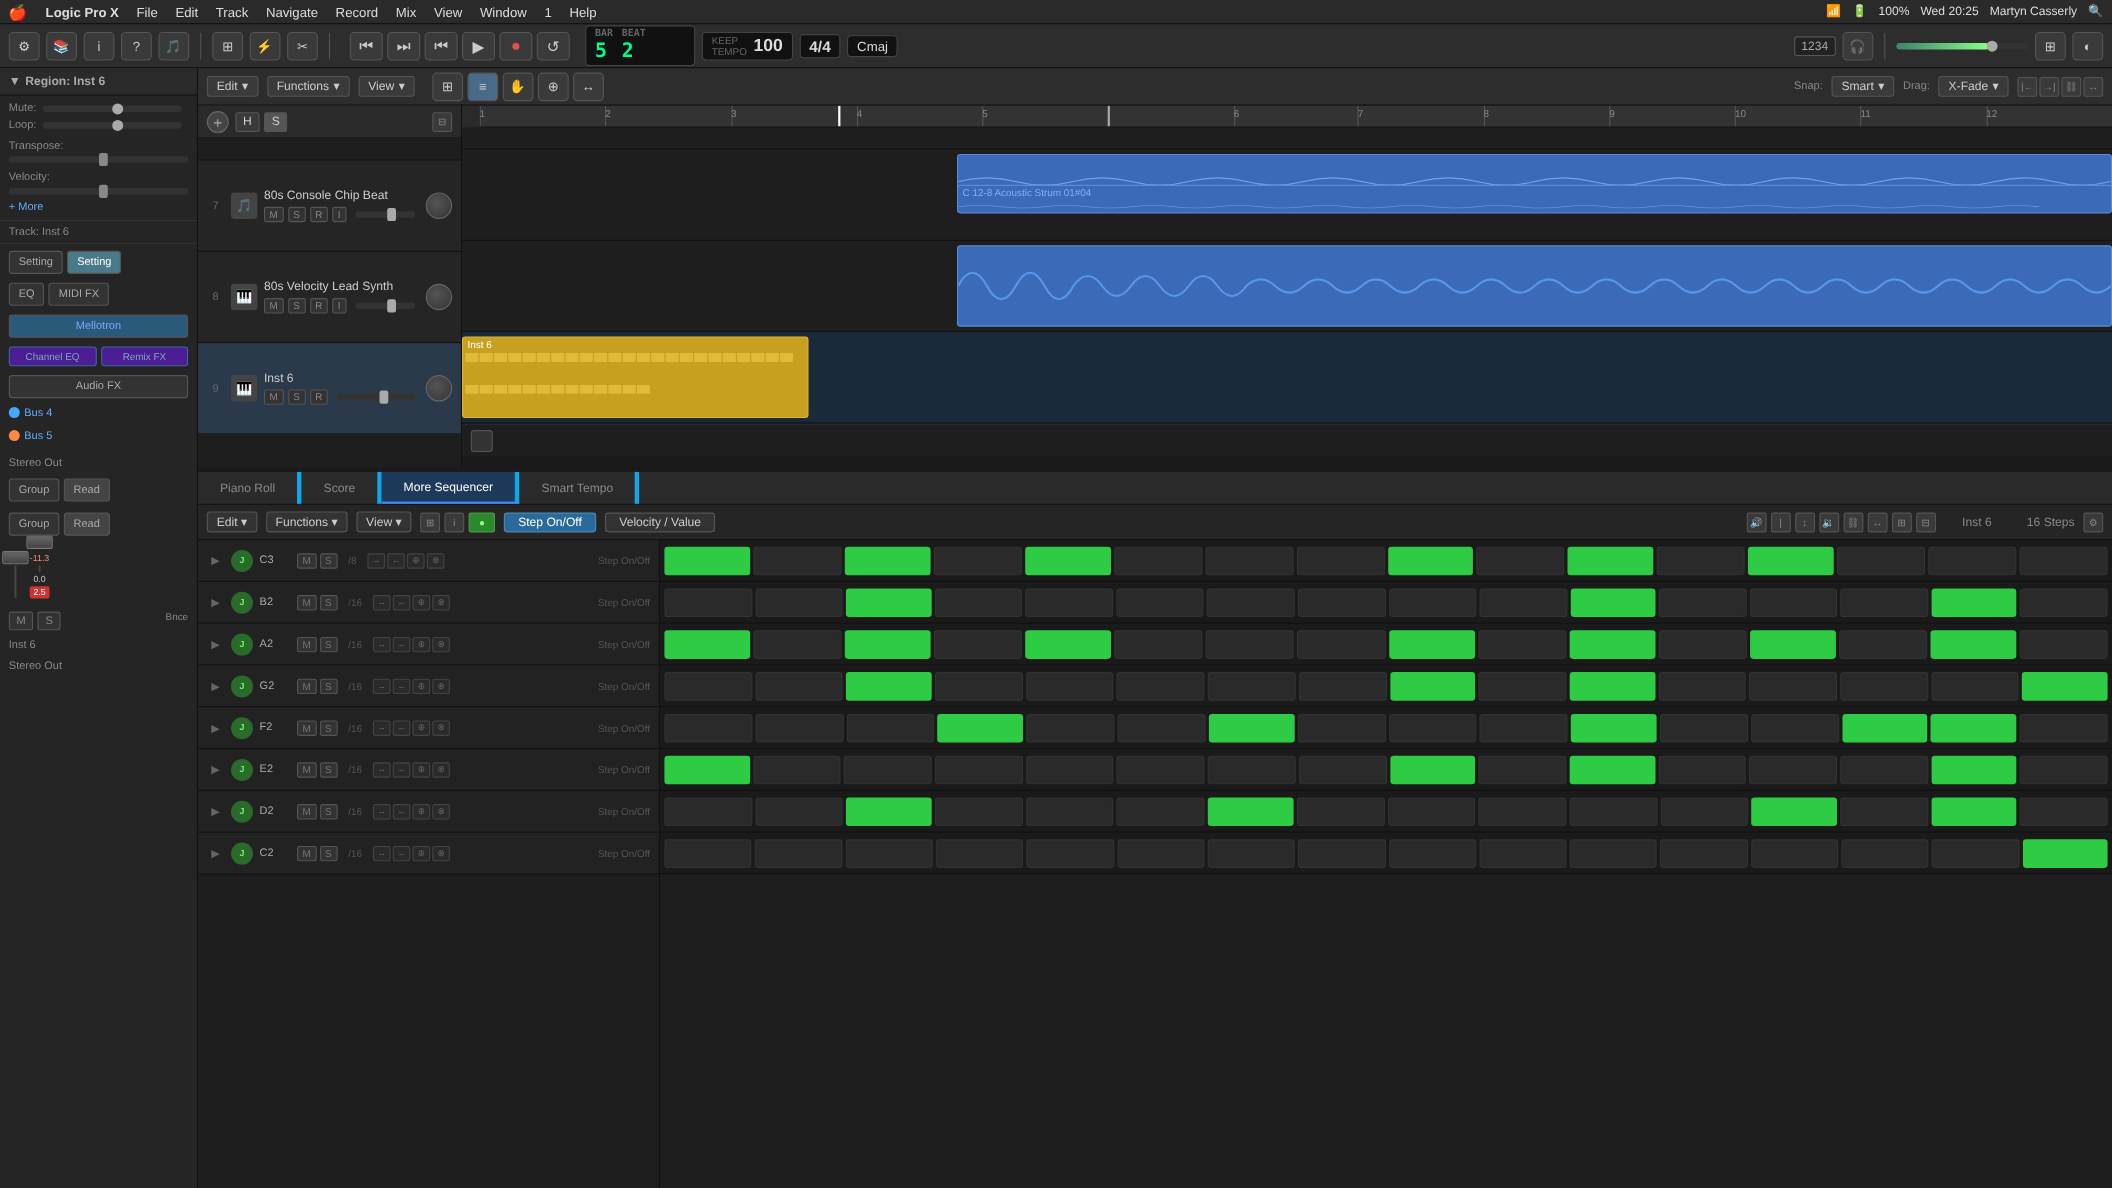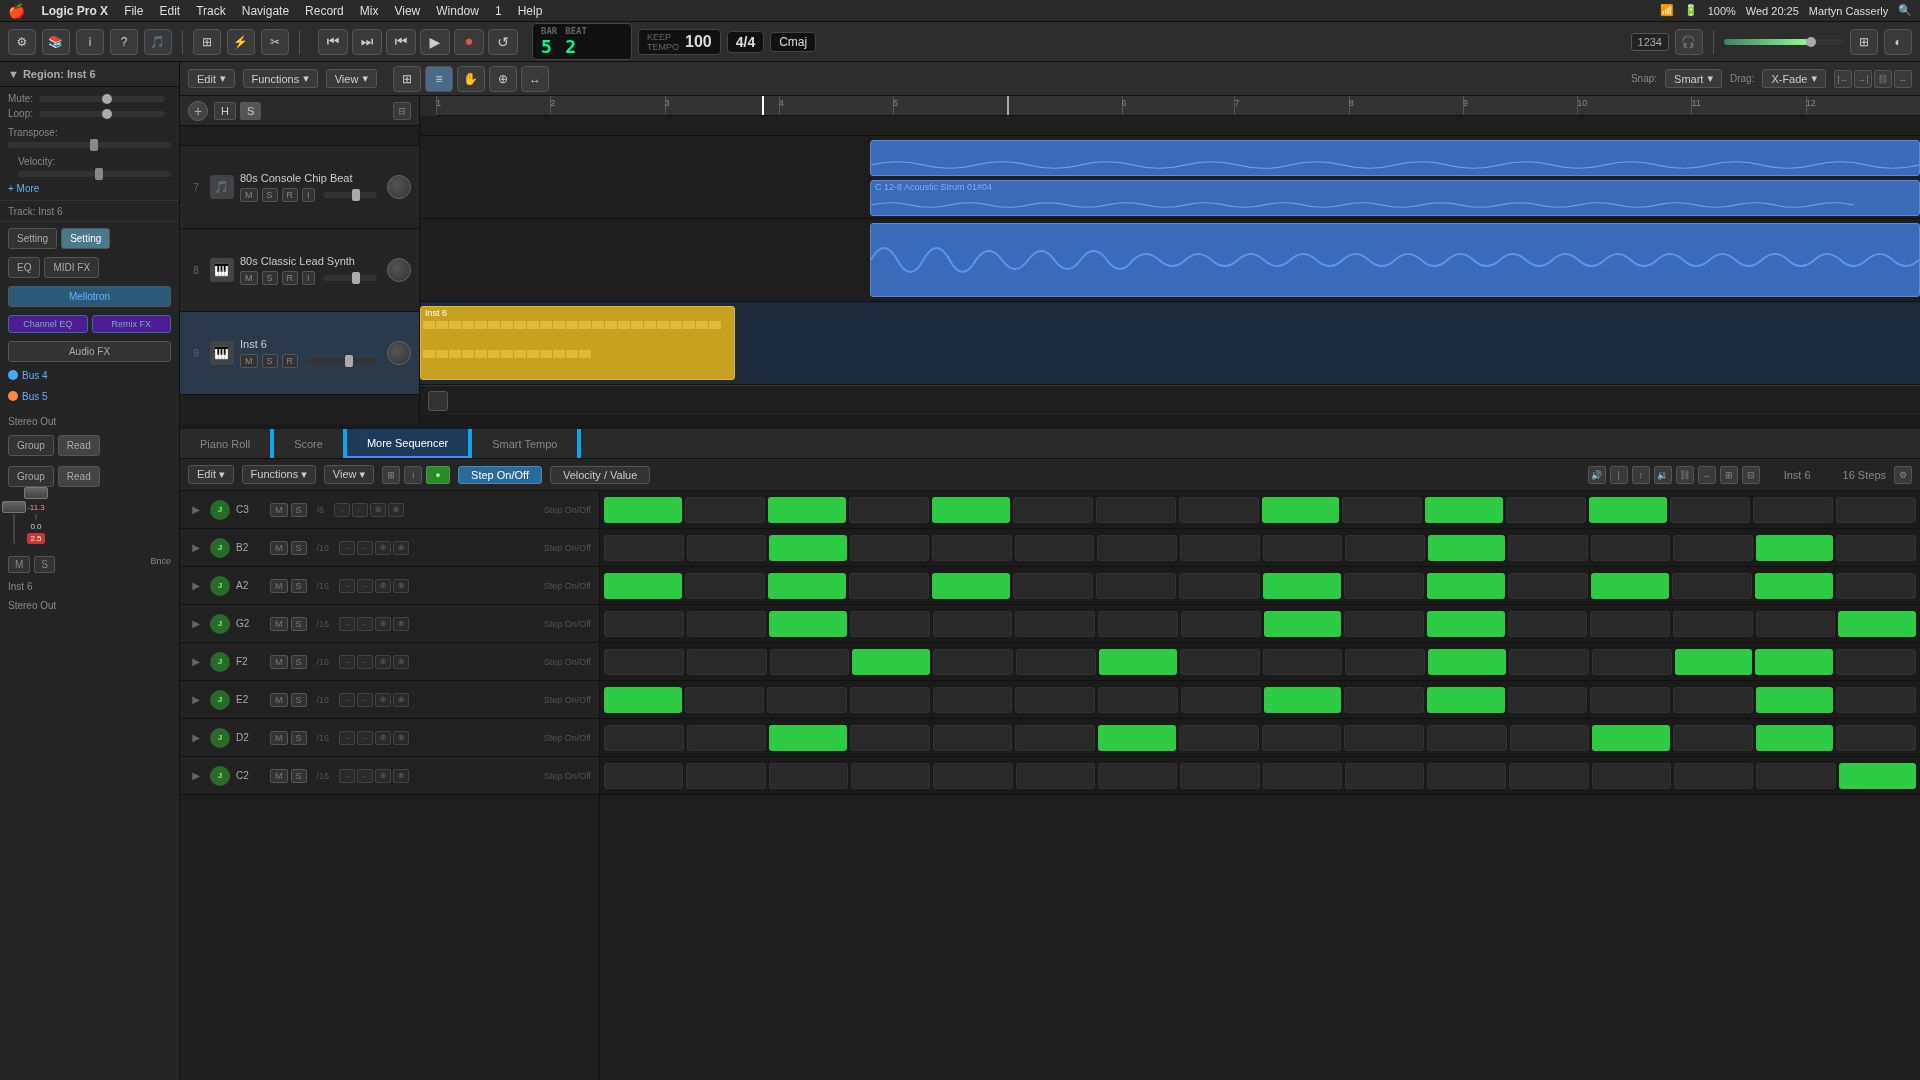--- a/index.html
+++ b/index.html
@@ -664,21 +664,21 @@
         <div class="slider-container">
             <div class="slider-thumb"></div>
           </div>
       </div>
       <div style="margin-top:8px;">
         <div class="prop-label">Transpose:</div>
         <div style="height:6px;background:#333;border-radius:3px;margin:4px 0;position:relative;">
           <div style="width:8px;height:12px;background:#888;border-radius:2px;position:absolute;top:-3px;left:50%;"></div>
         </div>
       </div>
-      <div style="margin-top:8px;margin-left:10px;">
+      <div style="margin-top:8px;">
         <div class="prop-label">Velocity:</div>
         <div style="height:6px;background:#333;border-radius:3px;margin:4px 0;position:relative;">
           <div style="width:8px;height:12px;background:#888;border-radius:2px;position:absolute;top:-3px;left:50%;"></div>
         </div>
       </div>
       <div style="margin-top:6px;cursor:pointer;">
         <span style="color:#6af;font-size:10px;">+ More</span>
       </div>
     </div>
 
@@ -818,21 +818,21 @@
                 </div>
               </div>
             </div>
             <div class="track-vol-knob"></div>
           </div>
 
           <div class="track-row">
             <span class="track-num">8</span>
             <div class="track-icon">🎹</div>
             <div class="track-name-info">
-              <div class="track-name">80s Classic Lead Synth</div>
+              <div class="track-name">80s Velocity Lead Synth</div>
               <div class="track-msri">
                 <div class="msri-btn">M</div>
                 <div class="msri-btn">S</div>
                 <div class="msri-btn">R</div>
                 <div class="msri-btn">I</div>
                 <div class="track-fader">
                   <div class="track-fader-thumb"></div>
                 </div>
               </div>
             </div>
@@ -898,21 +898,21 @@
 
           <div class="content-row" style="height:83px;">
 
             <div class="audio-clip" style="left:30%;right:0%;top:4px;height:36px;">
               <div class="waveform">
                 <svg viewBox="0 0 800 30" preserveAspectRatio="none">
                   <path d="M0,15 Q20,5 40,15 Q60,25 80,15 Q100,5 120,15 Q140,25 160,15 Q180,5 200,15 Q220,25 240,15 Q260,5 280,15 Q300,25 320,15 Q340,5 360,15 Q380,25 400,15 Q420,5 440,15 Q460,25 480,15 Q500,5 520,15 Q540,25 560,15 Q580,5 600,15 Q620,25 640,15 Q660,5 680,15 Q700,25 720,15 Q740,5 760,15 Q780,25 800,15" stroke="#8af" stroke-width="1.5" fill="none" opacity="0.8"></path>
                 </svg>
               </div>
             </div>
-            <div class="audio-clip" style="left:30%;right:0%;top:44px;height:36px;">
+            <div class="audio-clip" style="left:30%;right:0%;top:32px;height:26px;">
               <div class="clip-label">C 12-8 Acoustic Strum 01#04</div>
               <div class="waveform">
                 <svg viewBox="0 0 800 30" preserveAspectRatio="none">
                   <path d="M0,15 Q15,8 30,15 Q45,22 60,15 Q75,8 90,15 Q105,22 120,15 Q135,8 150,15 Q165,22 180,15 Q195,8 210,15 Q225,22 240,15 Q255,8 270,15 Q285,22 300,15 Q315,8 330,15 Q345,22 360,15 Q375,8 390,15 Q405,22 420,15 Q435,8 450,15 Q465,22 480,15 Q495,8 510,15 Q525,22 540,15 Q555,8 570,15 Q585,22 600,15 Q615,8 630,15 Q645,22 660,15 Q675,8 690,15 Q705,22 720,15 Q735,8 750,15" stroke="#8af" stroke-width="1.5" fill="none" opacity="0.8"></path>
                 </svg>
               </div>
             </div>
           </div>
 
           <div class="content-row" style="height:83px;">

